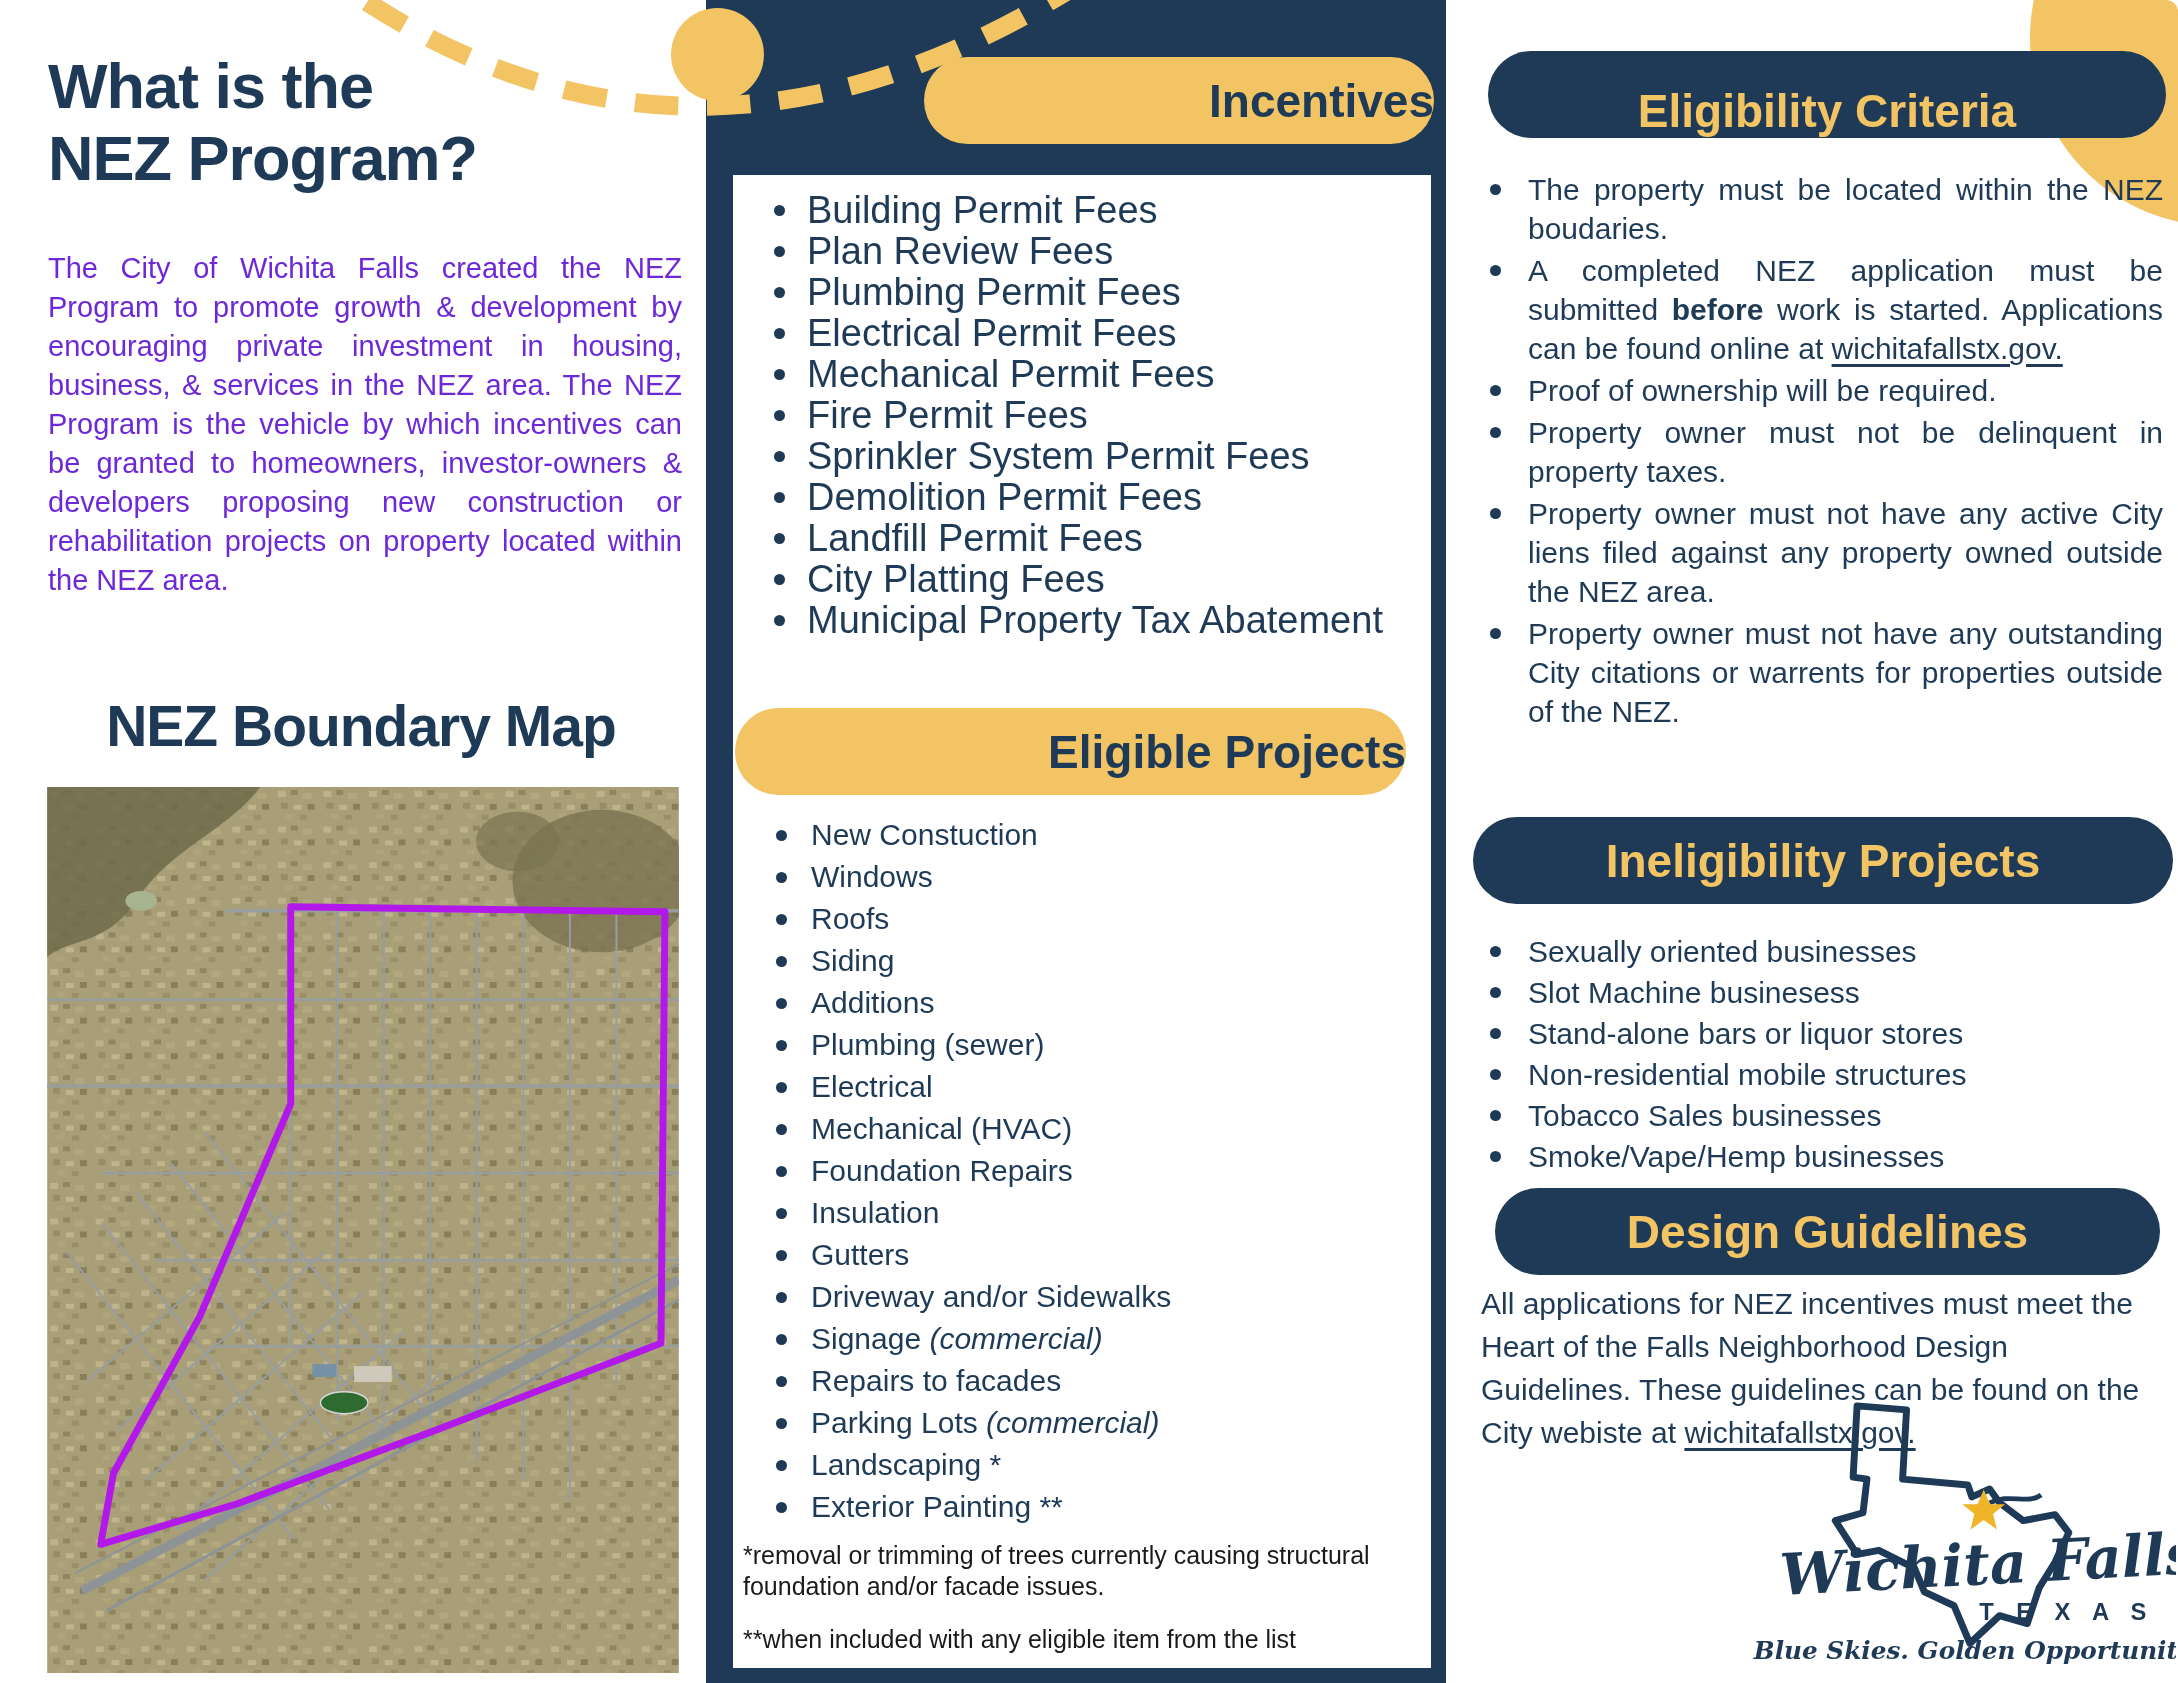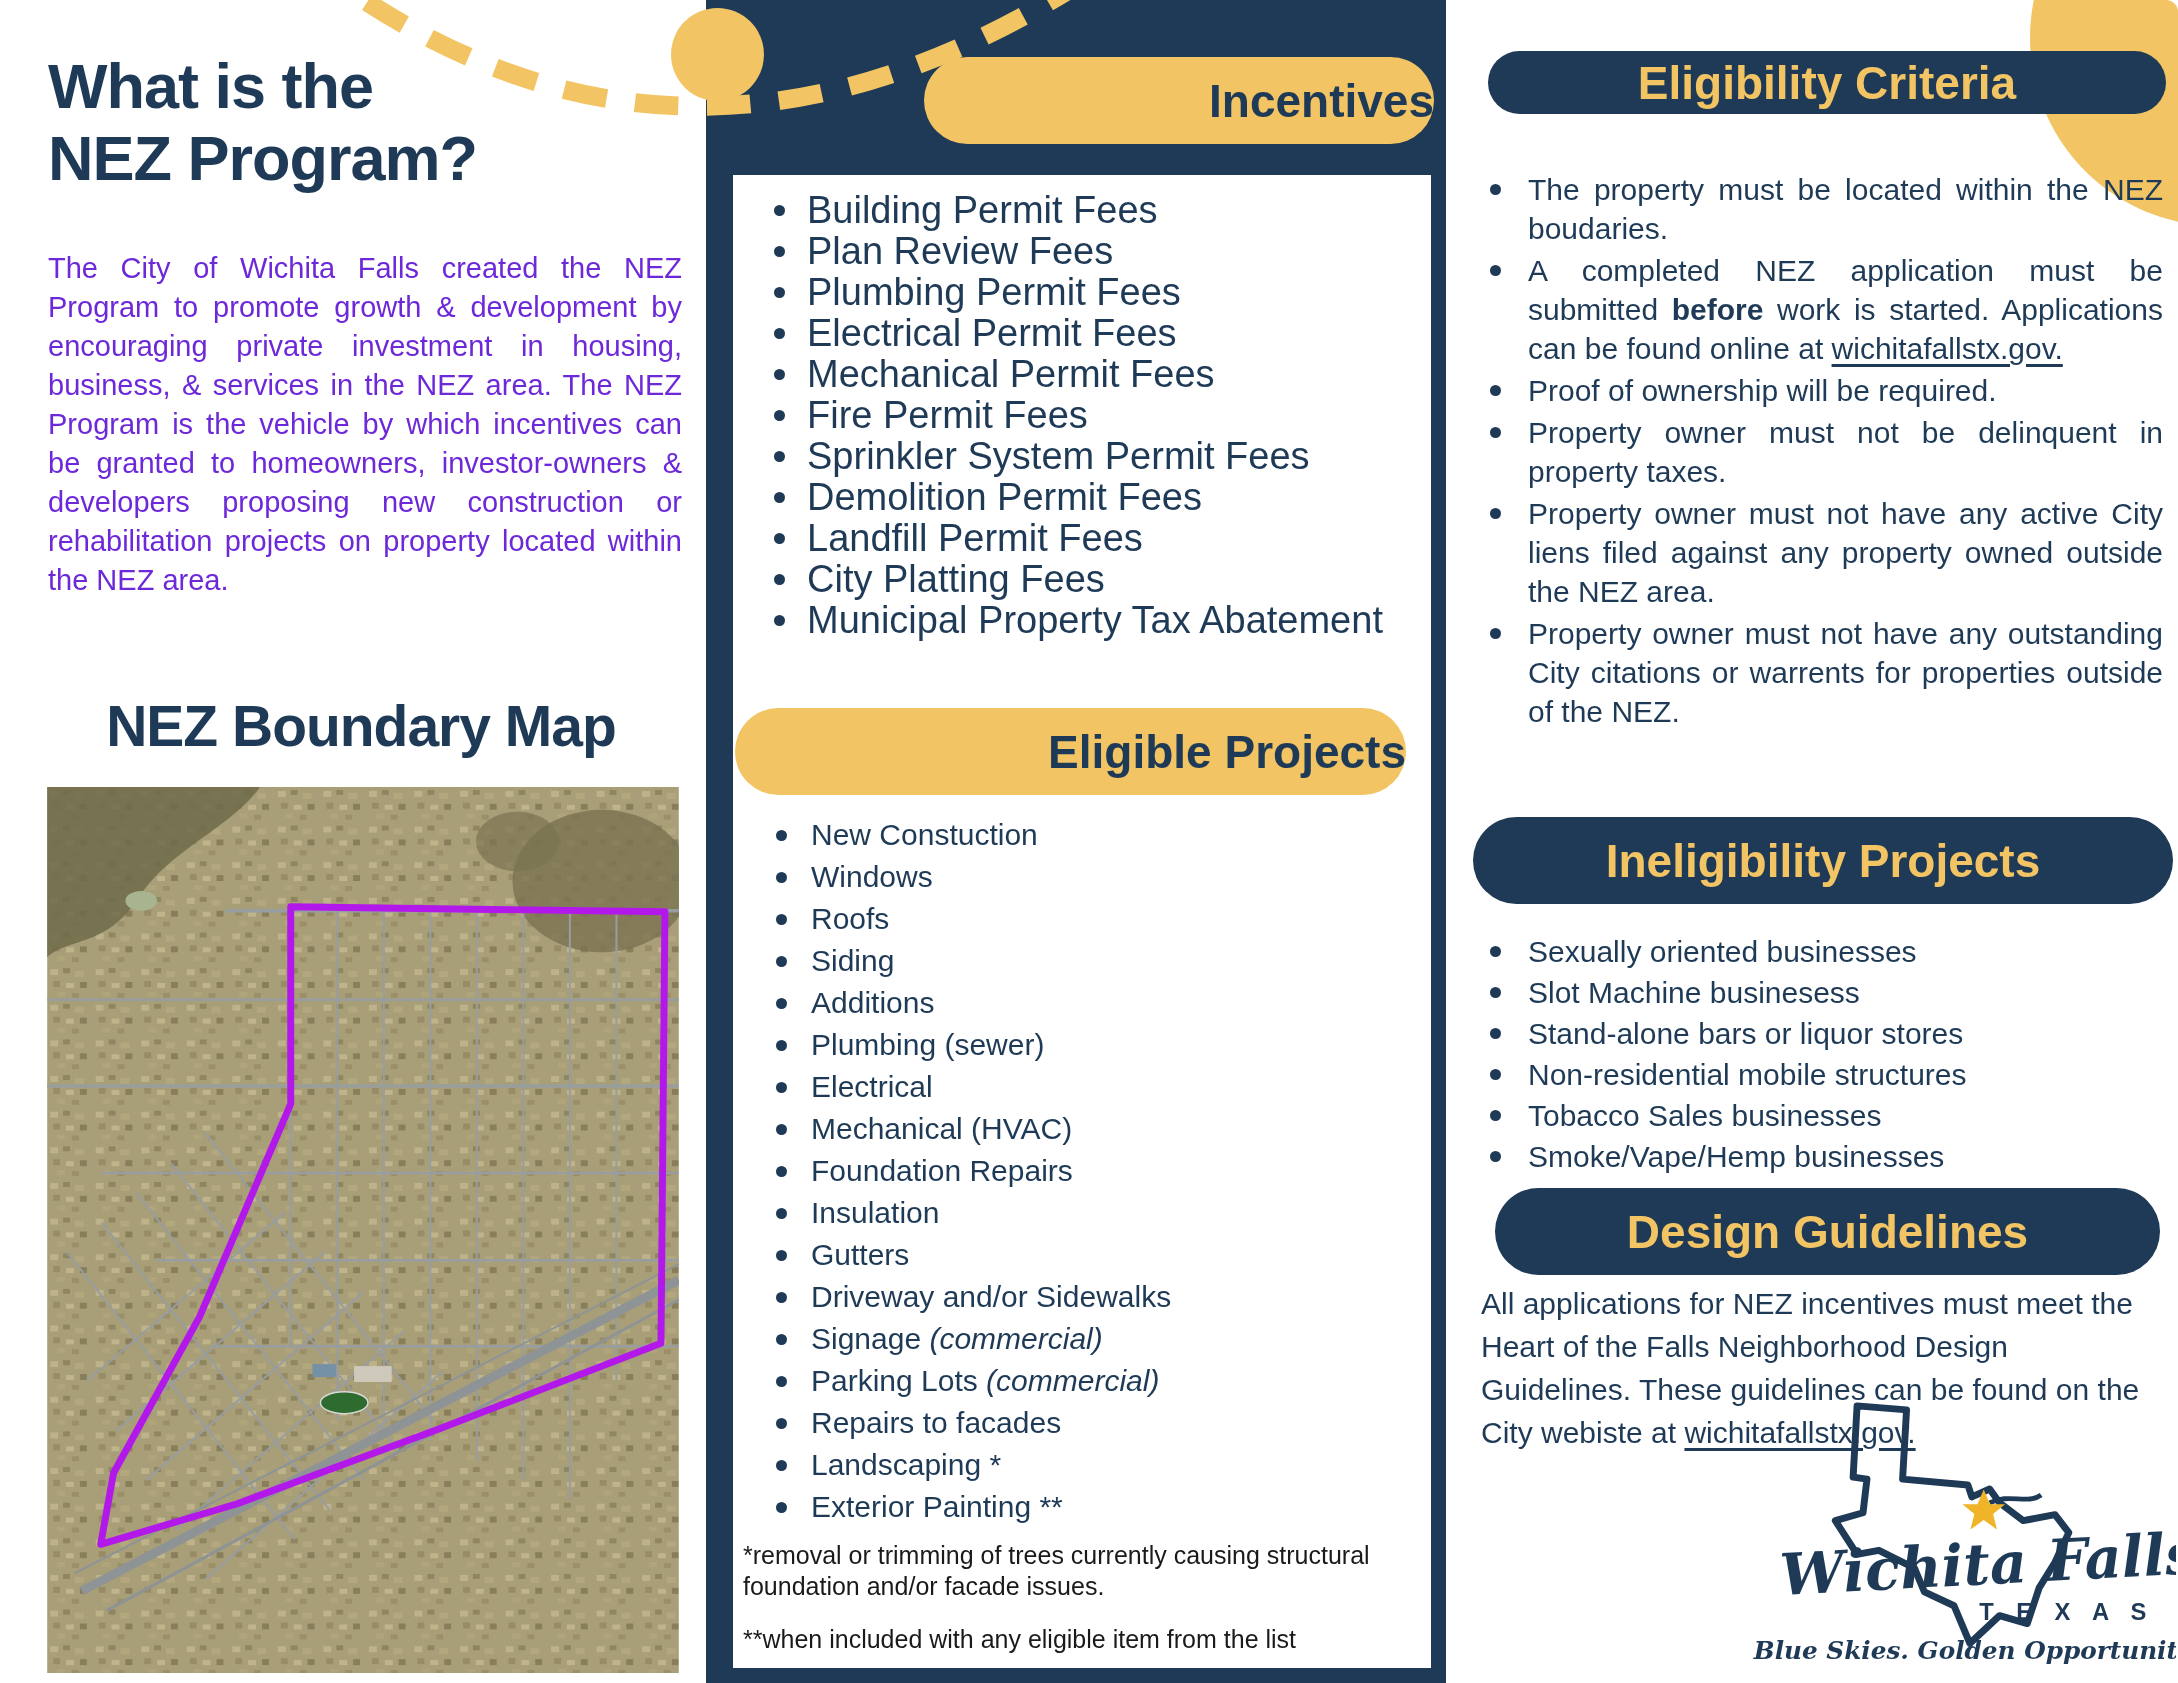--- a/index.html
+++ b/index.html
@@ -14,21 +14,21 @@
   .corner-circle{left:2030px;top:-150px;width:376px;height:376px;border-radius:50%;background:#f2c464;z-index:1;}
   .white-inner{left:733px;top:175px;width:698px;height:1493px;background:#ffffff;z-index:3;}
 
   
   .pill{display:flex;align-items:center;justify-content:center;border-radius:59px;
         font-weight:bold;font-size:46px;letter-spacing:0;z-index:4;}
   .pill-gold{background:#f2c464;color:#1e3a56;justify-content:flex-end;}
   .pill-navy{background:#1e3a56;color:#f2c464;}
   .pill-incentives{left:924px;top:57px;width:510px;height:87px;}
   .pill-eligible{left:735px;top:708px;width:671px;height:87px;}
-  .pill-eligibility{left:1488px;top:51px;width:678px;height:63px;z-index:2;}
+  .pill-eligibility{left:1488px;top:51px;width:678px;height:87px;z-index:2;align-items:flex-end;}
   .pill-ineligibility{left:1473px;top:817px;width:700px;height:87px;}
   .pill-design{left:1495px;top:1188px;width:665px;height:87px;}
 
   
   .h1{left:48px;top:50px;width:614px;font-size:63px;line-height:72px;font-weight:bold;
       color:#1e3a56;letter-spacing:-1px;z-index:2;}
   .intro{left:48px;top:249px;width:634px;font-size:29px;line-height:39px;color:#6d28d9;
          text-align:justify;z-index:2;}
   .h2{left:40px;top:693px;width:642px;font-size:57px;font-weight:bold;color:#1e3a56;
       text-align:center;letter-spacing:-1px;z-index:2;}
@@ -170,22 +170,22 @@
       <li>Siding</li>
       <li>Additions</li>
       <li>Plumbing (sewer)</li>
       <li>Electrical</li>
       <li>Mechanical (HVAC)</li>
       <li>Foundation Repairs</li>
       <li>Insulation</li>
       <li>Gutters</li>
       <li>Driveway and/or Sidewalks</li>
       <li><span>Signage </span><span class="sg-i">(commercial)</span></li>
+      <li>Repairs to facades</li>
       <li><span>Parking Lots </span><span class="sg-i">(commercial)</span></li>
-      <li>Repairs to facades</li>
       <li>Landscaping *</li>
       <li>Exterior Painting **</li>
     </ul>
 
   <div class="abs footnote">*removal or trimming of trees currently causing structural foundation and/or facade issues.</div>
   <div class="abs footnote footnote2">**when included with any eligible item from the list</div>
 
   <div class="abs pill pill-navy pill-eligibility">
     <span>Eligibility Criteria</span>
   </div>

